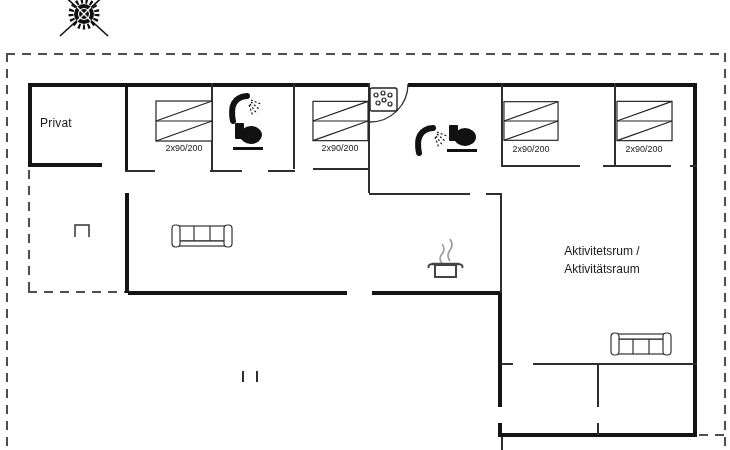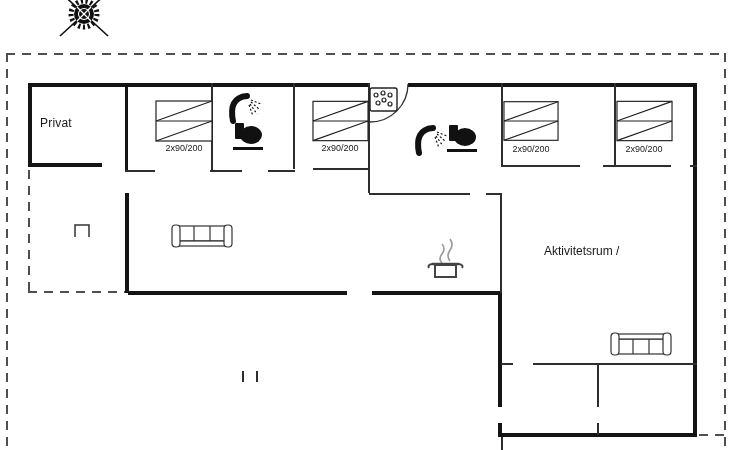--- a/index.html
+++ b/index.html
@@ -12,21 +12,21 @@
   .plan{
     position:relative;width:730px;height:450px;background:var(--background);
     font-family:"Liberation Sans", sans-serif;color:#1a1a1a;overflow:hidden;
   }
   .w{position:absolute;background:var(--wall);}         
   .l{position:absolute;background:var(--line);}         
   .dh{position:absolute;height:2px;background:repeating-linear-gradient(90deg,var(--boundary) 0 9px,transparent 9px 16px);}
   .dv{position:absolute;width:2px;background:repeating-linear-gradient(var(--boundary) 0 9px,transparent 9px 16px);}
   .room-label{position:absolute;text-align:left;font-size:12px;letter-spacing:.2px;}
   .bedlbl{position:absolute;width:60px;text-align:center;font-size:9px;}
-  .act-label{position:absolute;left:544px;top:242px;width:164px;font-size:12px;line-height:18px;}
+  .act-label{position:absolute;left:520px;top:242px;width:164px;text-align:center;font-size:12px;line-height:18px;}
   svg{position:absolute;overflow:visible;}
   svg.clip{overflow:hidden;}
 </style>
 </head>
 <body>
 
 <div class="plan">
 
   <svg class="clip" style="left:56px;top:0" width="56" height="38" viewBox="0 0 56 38">
     <line x1="4" y1="-8" x2="52" y2="36" stroke="#111" stroke-width="1.6"></line>
@@ -186,15 +186,16 @@
     <rect x="53" y="2" width="8" height="22" rx="3.5" fill="#fff" stroke="#333" stroke-width="1.2"></rect>
   </svg>
 
   <svg style="left:72px;top:222px" width="20" height="16" viewBox="0 0 20 16">
     <path d="M 3 15 L 3 3 L 17 3 L 17 15" fill="none" stroke="#333" stroke-width="1.5"></path>
   </svg>
 
   <span class="room-label" style="left:40px;top:116px;width:76px;">Privat</span>
   <div class="act-label">
     <div>Aktivitetsrum /</div>
+    <div>Aktivitätsraum</div>
   </div>
 
 </div>
 
 </body></html>

